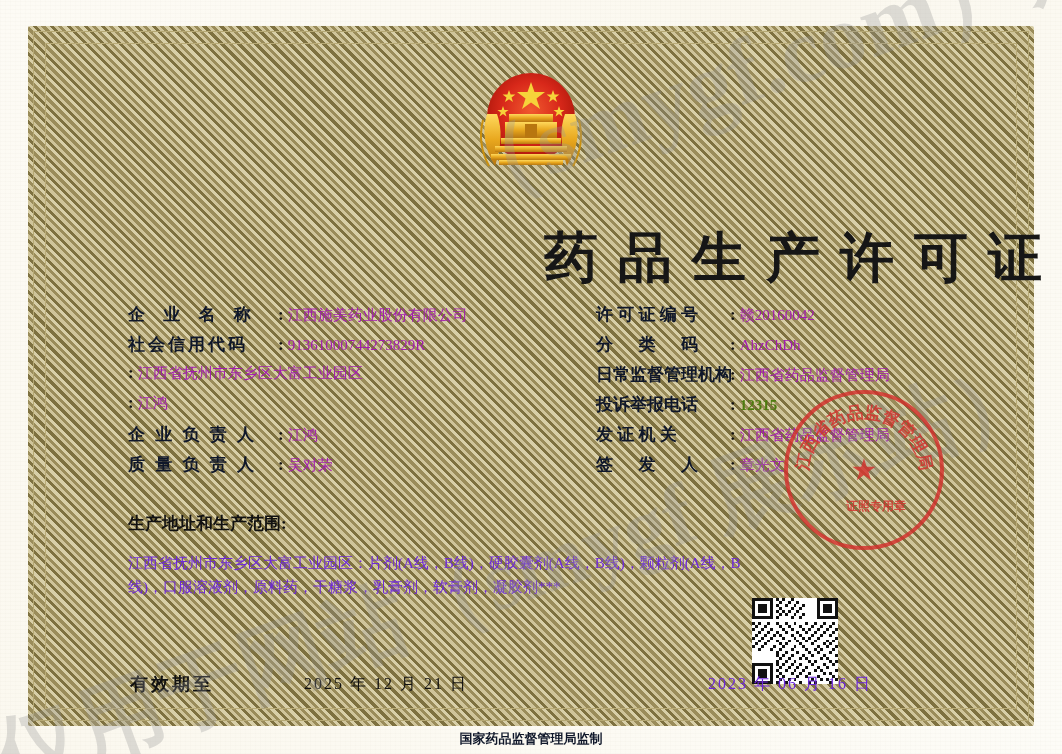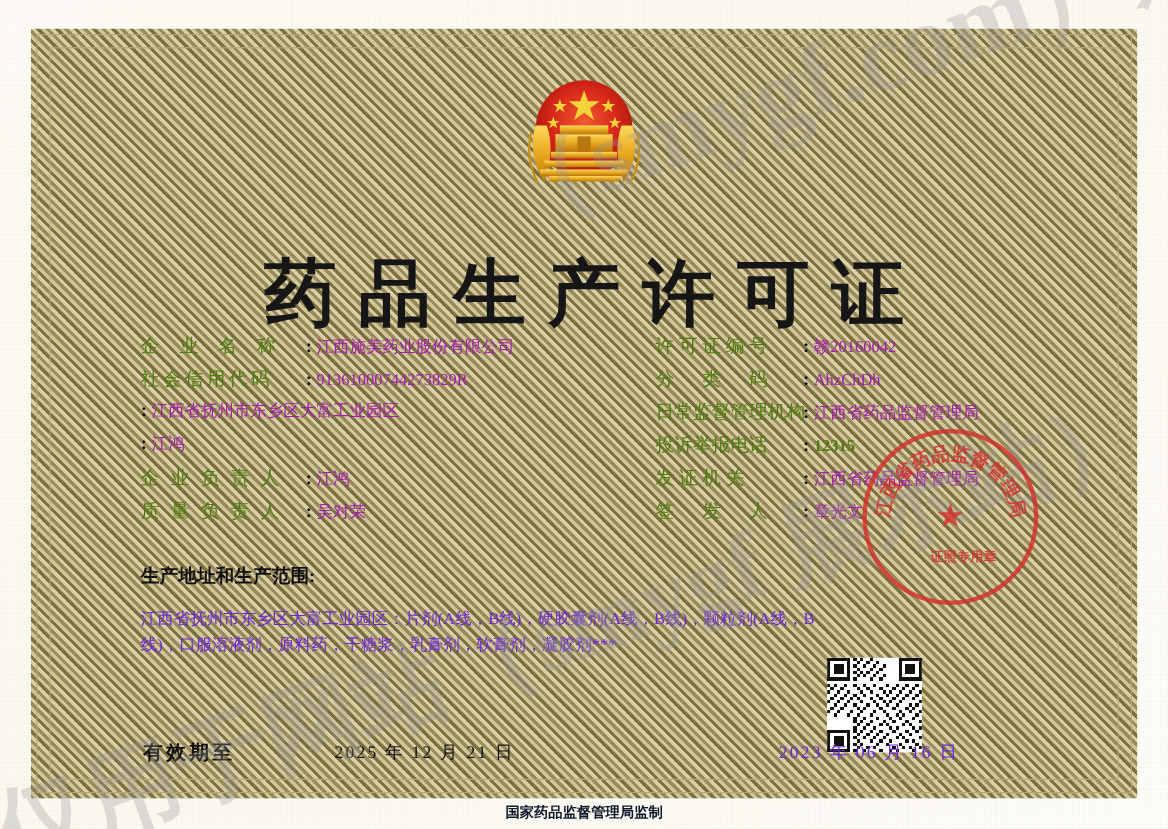--- a/index.html
+++ b/index.html
@@ -97,23 +97,23 @@
     width: 132px;
     height: 130px;
     z-index: 3;
   }
 
   
   .title {
     position: absolute;
     left: 0; top: 222px;
     width: 1062px;
-    text-align: center;
-    font-family: "Liberation Serif", serif;
-    font-size: 66px;
+    text-align: right;
+    font-family: "Liberation Serif", serif;
+    font-size: 54px;
     font-weight: bold;
     letter-spacing: 20px;
     text-indent: 20px;
     color: #161616;
     z-index: 4;
   }
 
   
   .fields {
     position: absolute;
@@ -127,22 +127,22 @@
 
   .field-row {
     display: flex;
     align-items: baseline;
     height: 30px;
     margin-bottom: 0px;
   }
   .f-label {
     font-family: "Liberation Serif", serif;
     font-size: 17px;
-    font-weight: normal;
-    color: #4d7c0f;
+    font-weight: bold;
+    color: #0f172a;
     white-space: nowrap;
   }
   .f-label.spread-5 { letter-spacing: 7px; }
   .f-label.spread-4 { letter-spacing: 3px; }
   .f-colon {
     font-family: "Liberation Serif", serif;
     font-size: 17px;
     font-weight: bold;
     color: #111;
     margin-right: 4px;

